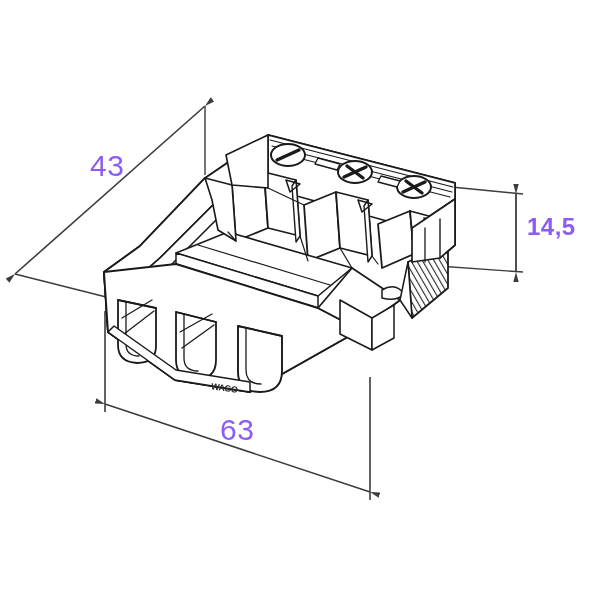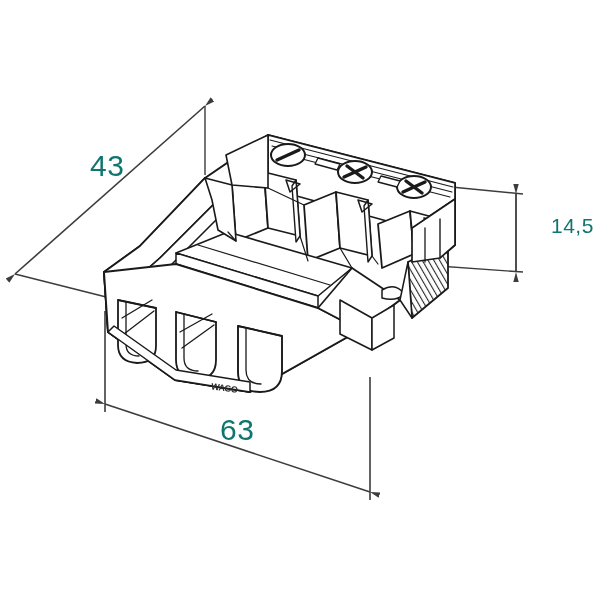--- a/index.html
+++ b/index.html
@@ -22,36 +22,37 @@
   #tech-drawing {
     position: absolute;
     top: 0;
     left: 0;
     width: 600px;
     height: 600px;
     display: block;
   }
   .dim-text {
     position: absolute;
-    color: #0f766e;
+    color: #8b5cf6;
     font-family: "Liberation Sans", sans-serif;
     font-weight: 400;
     white-space: nowrap;
     line-height: 1;
     letter-spacing: 0.5px;
   }
   #dim-label-43 {
     left: 90px;
     top: 151px;
     font-size: 30px;
   }
   #dim-label-145 {
-    left: 551px;
+    left: 527px;
     top: 215px;
-    font-size: 21px;
+    font-size: 24px;
+    font-weight: bold;
   }
   #dim-label-39 {
     left: 220px;
     top: 415px;
     font-size: 30px;
   }
   .body-mark {
     position: absolute;
     left: 211px;
     top: 383px;

